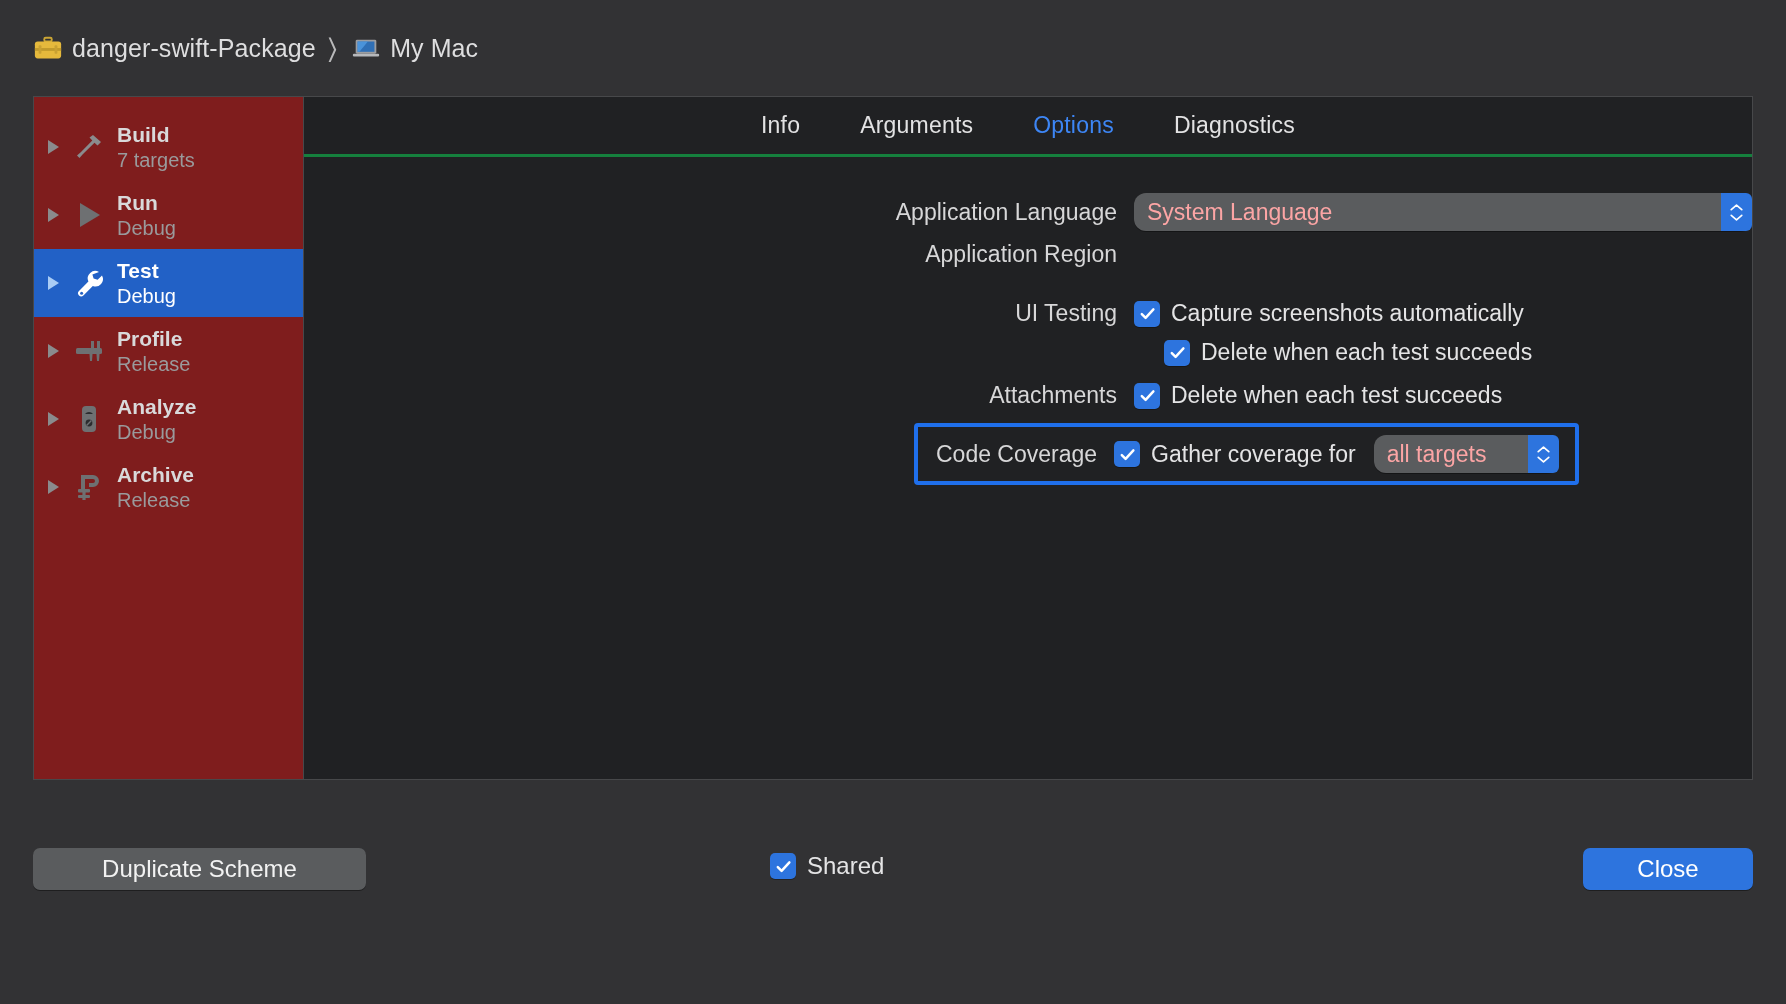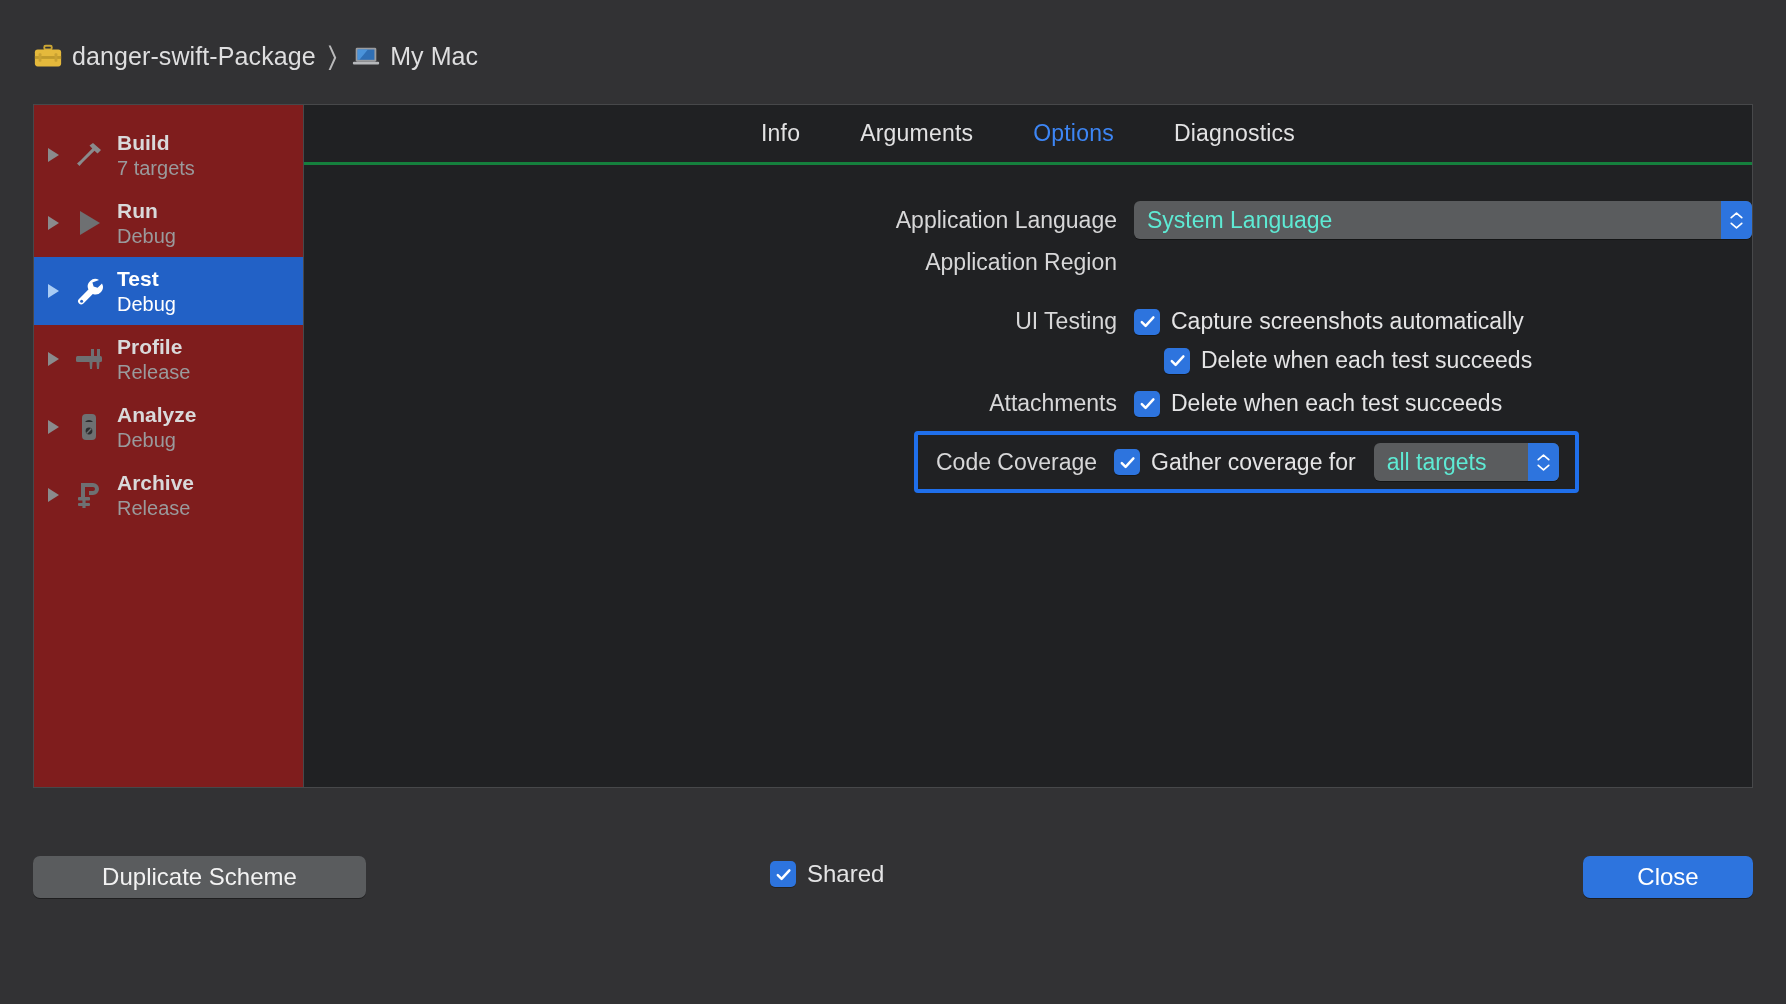--- a/index.html
+++ b/index.html
@@ -3,21 +3,21 @@
 <meta charset="utf-8">
 <style>
   * { box-sizing: border-box; margin: 0; padding: 0; }
   html, body {
     width: 1786px; height: 1004px;
     background: #323234;
     font-family: "Liberation Sans", sans-serif;
     overflow: hidden;
     -webkit-font-smoothing: antialiased;
   }
-  .window { position: relative; width: 1786px; height: 956px; background: #323234; margin-top: 8px; }
+  .window { position: relative; width: 1786px; height: 956px; background: #323234; }
 
   
   .titlebar {
     position: absolute; left: 0; top: 0; width: 100%; height: 97px;
     display: flex; align-items: center; padding-left: 33px;
   }
   .crumb { display: flex; align-items: center; }
   .crumb-icon { width: 30px; height: 30px; margin-right: 9px; display: block; }
   .crumb-text { font-size: 25px; color: #dededf; letter-spacing: .1px; }
   .crumb-sep {
@@ -76,22 +76,22 @@
   .form { padding: 36px 0 0 0; }
   .row { display: flex; align-items: center; margin-bottom: 10px; }
   .row-label {
     width: 830px; text-align: right; padding-right: 17px;
     font-size: 23px; color: #d7d7d8; flex: 0 0 auto;
   }
 
   
   .popup {
     position: relative; height: 38px; background: #5a5c5e;
-    border-radius: 6px; display: flex; align-items: center;
-    padding-left: 13px; color: #5eead4; font-size: 23px;
+    border-radius: 12px; display: flex; align-items: center;
+    padding-left: 13px; color: #fca5a5; font-size: 23px;
     box-shadow: 0 1px 0 rgba(0,0,0,.35);
   }
   .popup.wide { width: 618px; }
   .popup.narrow { width: 185px; }
   .stepper {
     position: absolute; right: 0; top: 0; width: 31px; height: 100%;
     background: #2d74de; border-radius: 0 6px 6px 0;
     display: flex; flex-direction: column; align-items: center; justify-content: center; gap: 3px;
   }
   .chev { width: 13px; height: 7px; display: block; }

